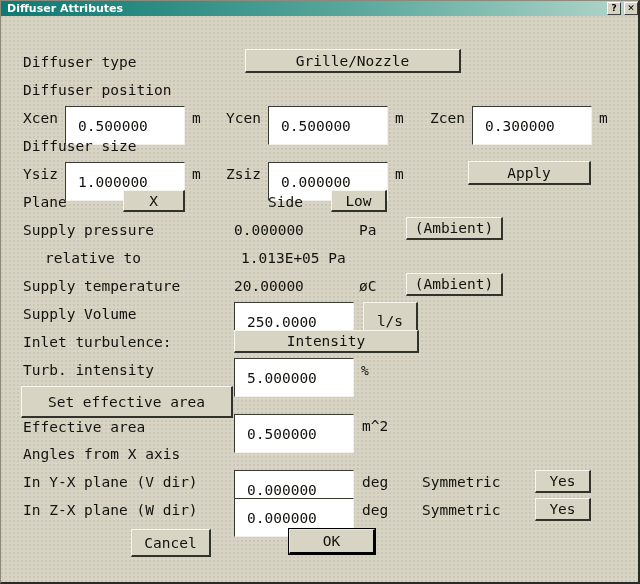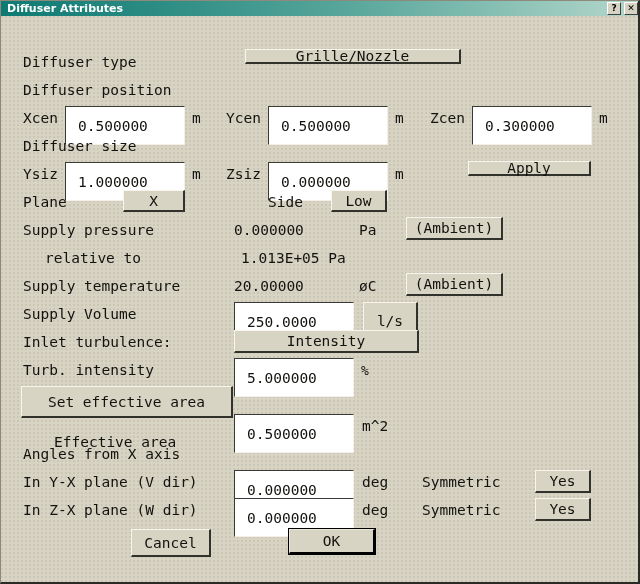--- a/index.html
+++ b/index.html
@@ -112,21 +112,21 @@
     white-space: nowrap;
   }
   
   .btn {
     background: #d8d4c4;
     border-top: 1.5px solid #f7f5ec;
     border-left: 1.5px solid #f7f5ec;
     border-right: 2px solid #32322c;
     border-bottom: 2px solid #32322c;
     box-sizing: border-box;
-    height: 15px;
+    height: 24px;
     display: flex;
     align-items: center;
     justify-content: center;
     font-family: "DejaVu Sans Mono", monospace;
     font-size: 14.5px;
     color: #12120e;
     white-space: nowrap;
     cursor: default;
   }
   .btn.default {
@@ -292,21 +292,21 @@
       <span>5.000000</span>
     </div>
     <div class="row" style="left:360px; top:342px;">
       <span class="lbl small">%</span>
     </div>
 
     <div class="btn" style="position:absolute; left:20px; top:370px; width:212px; height:32px;">
       <span>Set effective area</span>
     </div>
 
-    <div class="row" style="left:22px; top:414px;margin-left:31px;">
+    <div class="row" style="left:22px; top:399px;">
       <span class="lbl">Effective area</span>
     </div>
     <div class="field" style="position:absolute; left:233px; top:398px; width:120px;">
       <span>0.500000</span>
     </div>
     <div class="row" style="left:361px; top:398px;">
       <span class="lbl">m^2</span>
     </div>
 
     <div class="row" style="left:22px; top:426px;">

